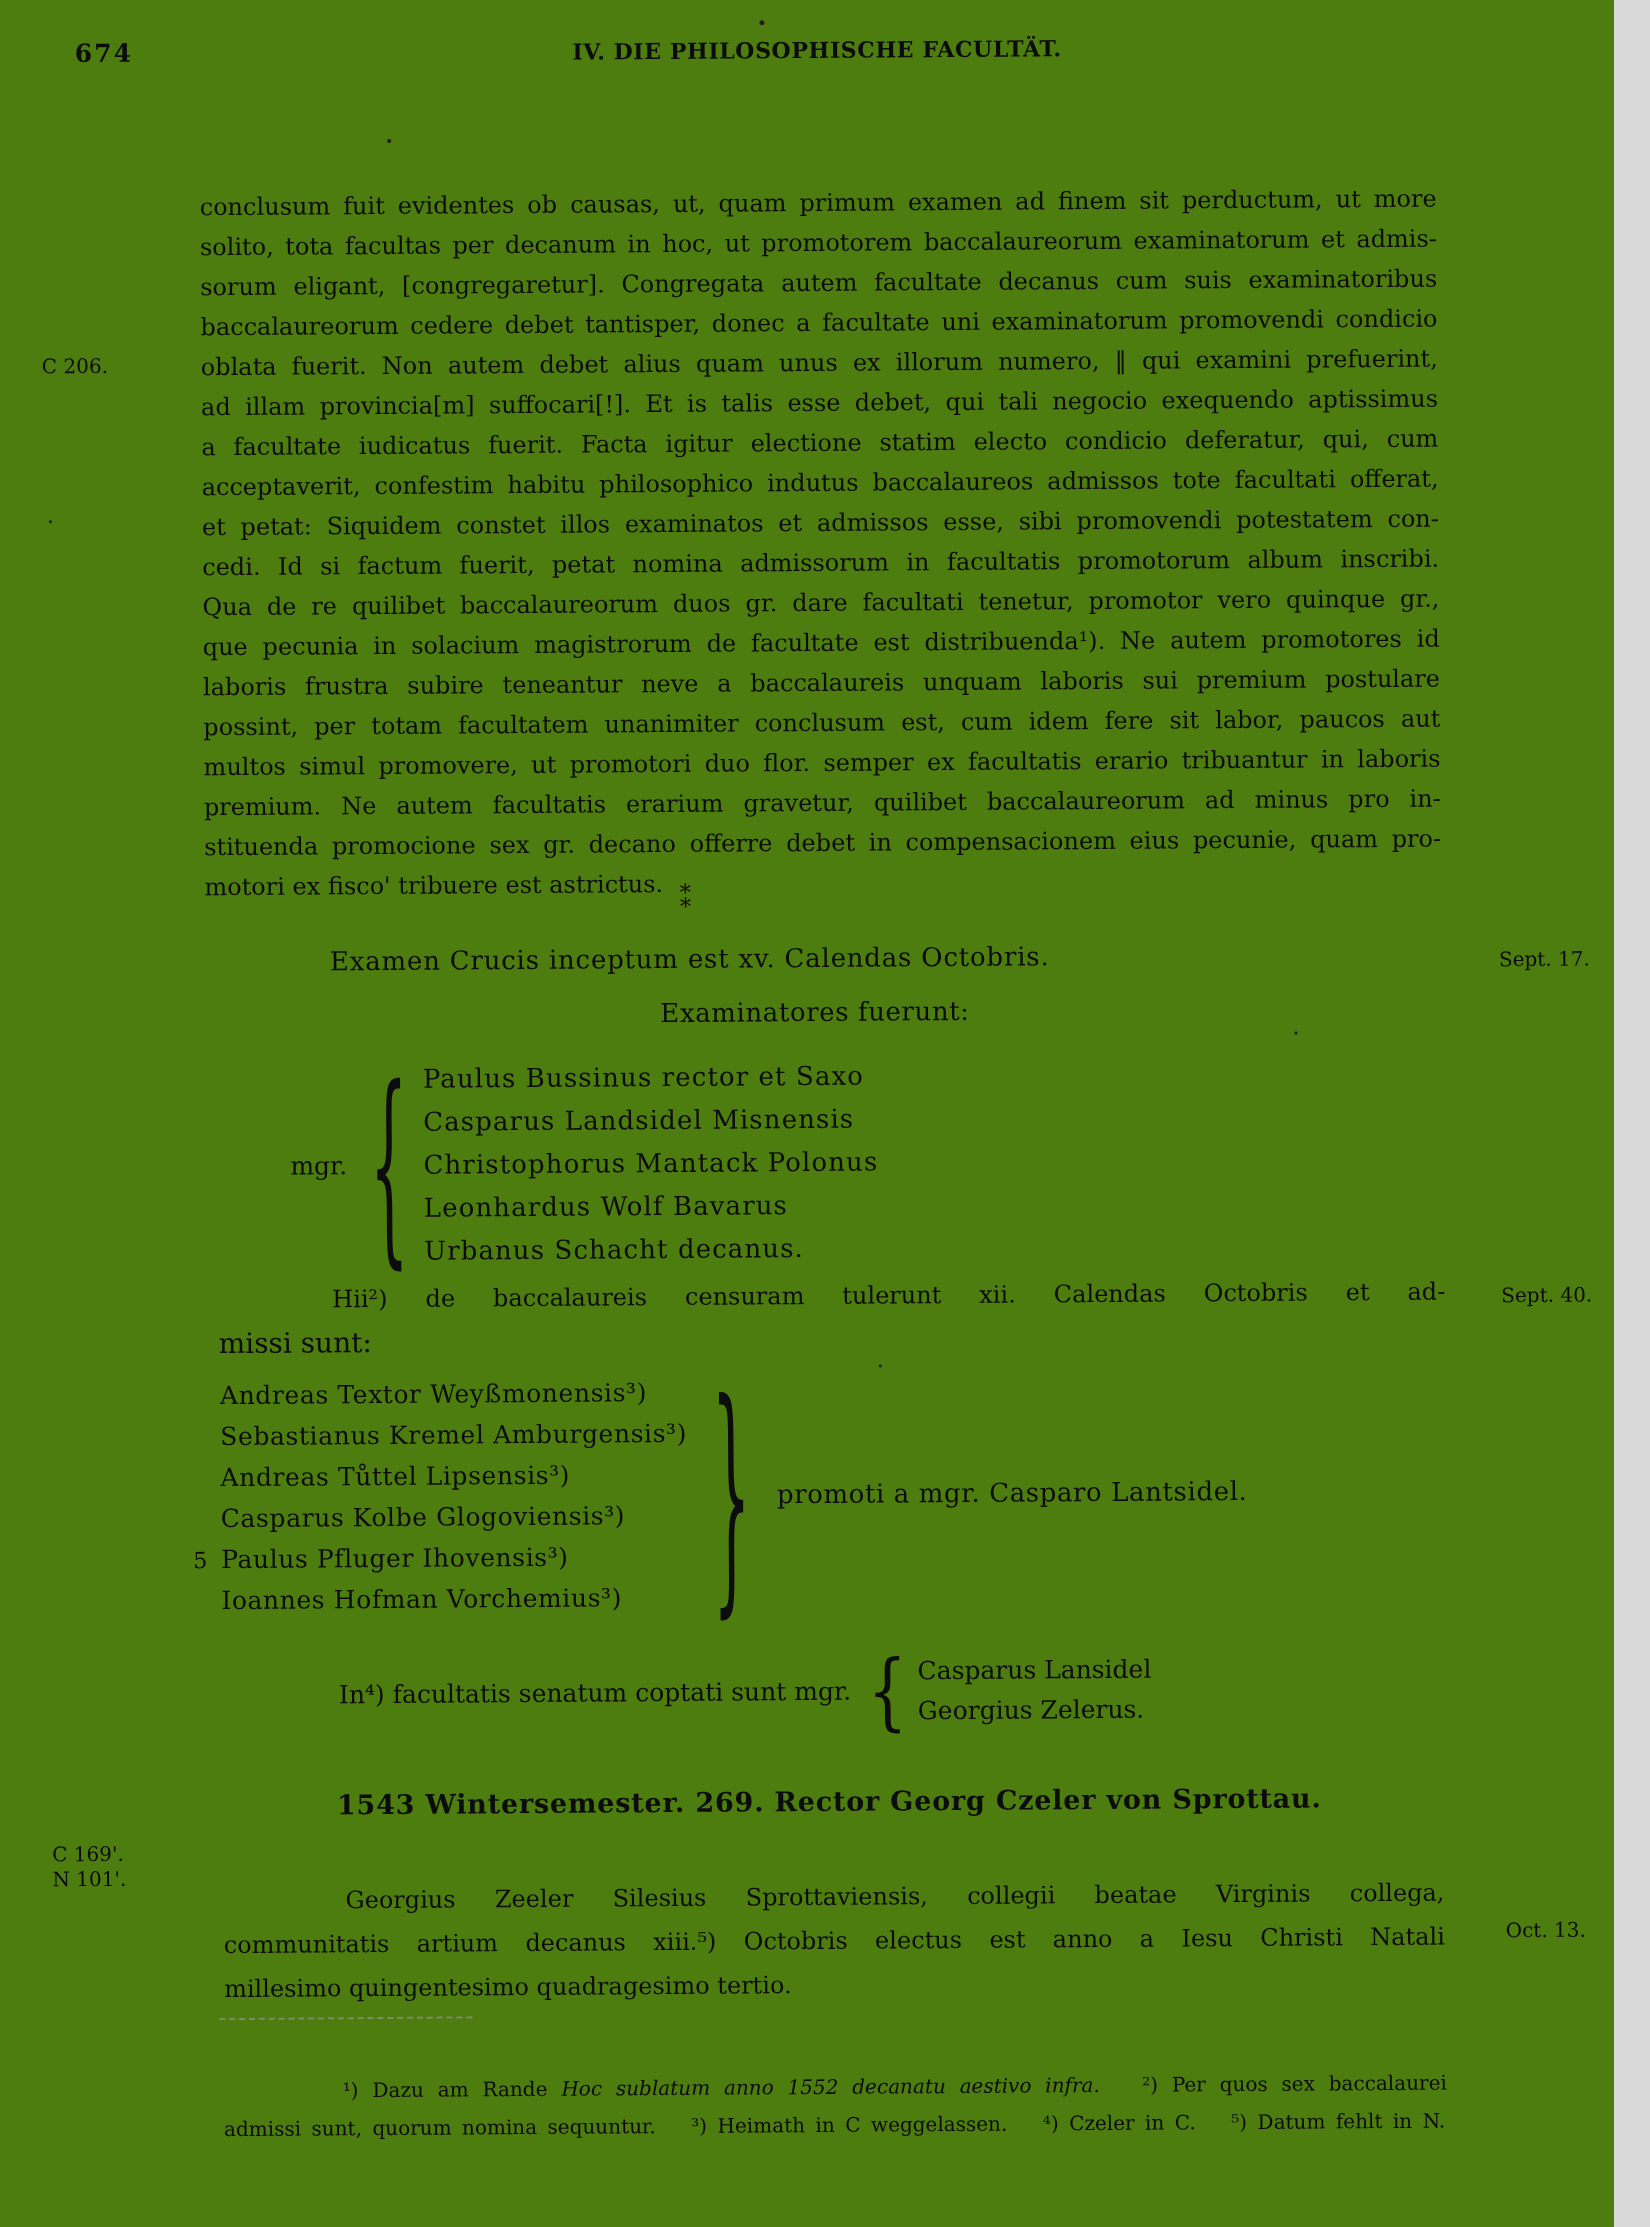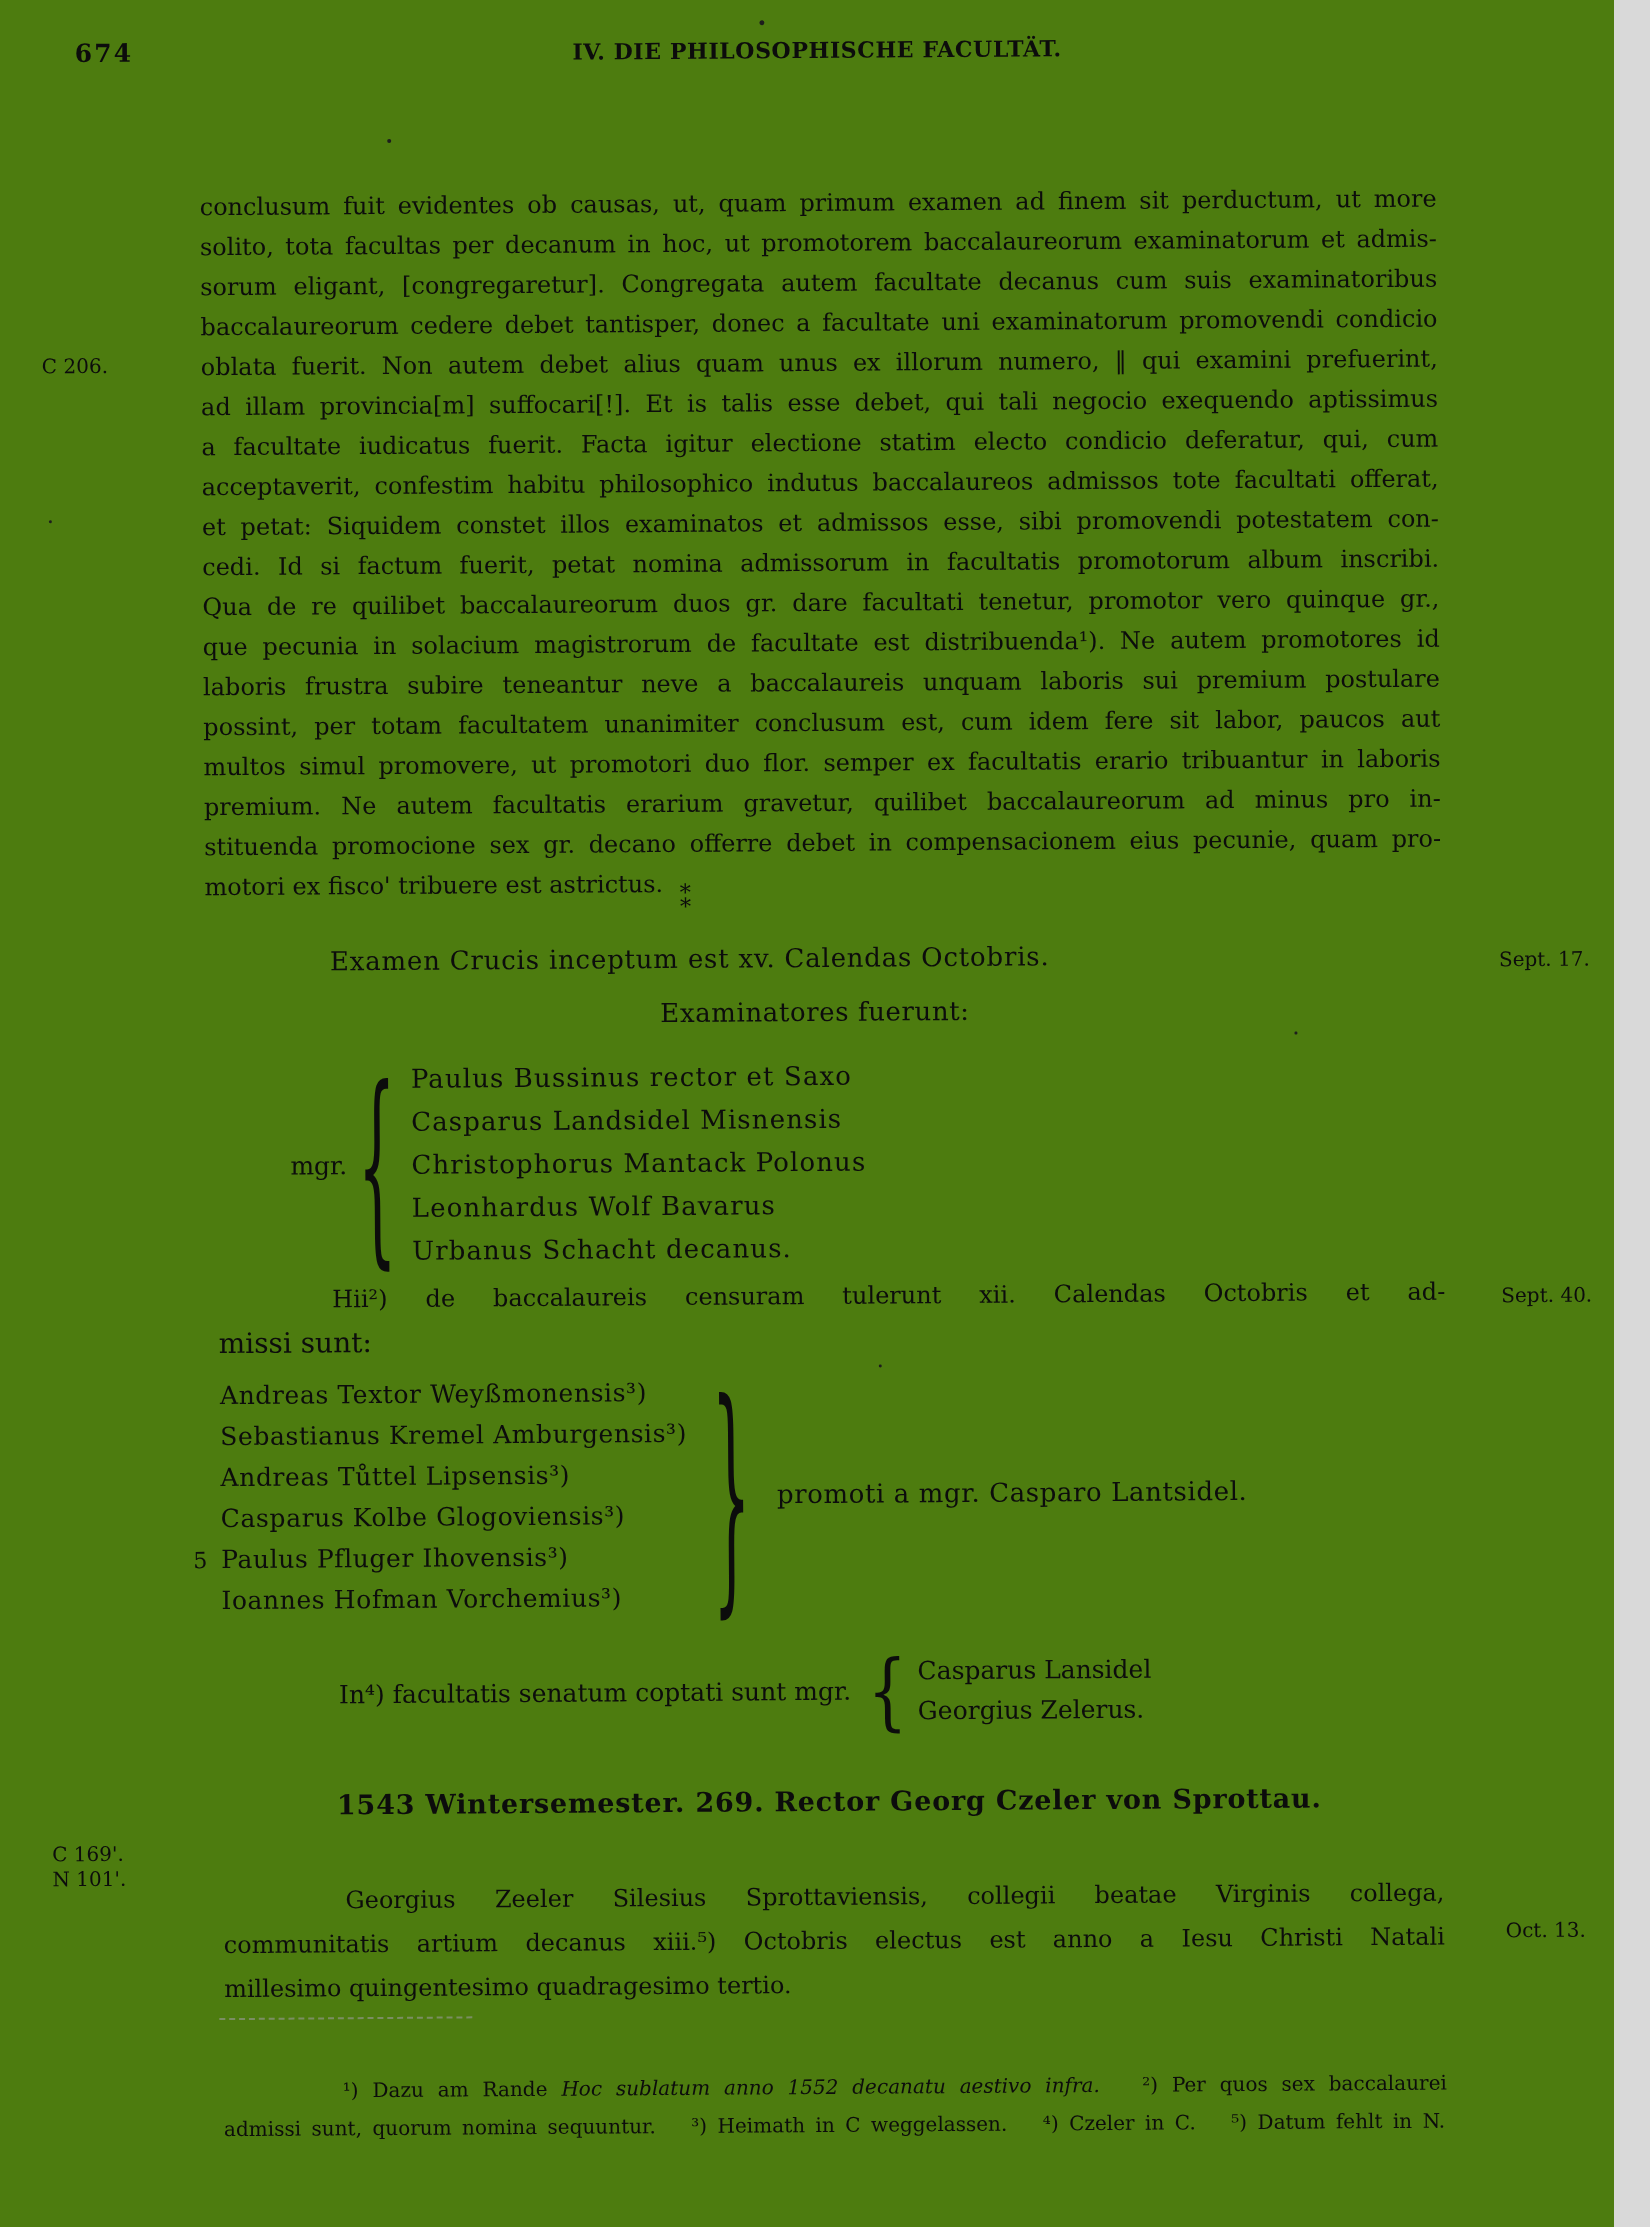--- a/index.html
+++ b/index.html
@@ -25,21 +25,21 @@
   .lline { font-size:24px; line-height:40px; height:40px; white-space:nowrap; }
 
   .ast { display:inline-flex; flex-direction:column; align-items:center;
          vertical-align:-7.8px; margin-left:9px; font-size:22.4px; }
   .ast span { display:block; line-height:14.6px; height:14.6px; }
 
   .examen { position:absolute; left:331px; top:943px; font-size:26px; letter-spacing:0.8px; white-space:nowrap; }
   .exhead { position:absolute; left:661px; top:997px; font-size:26px; letter-spacing:0.6px; white-space:nowrap; }
 
   .exgroup { position:absolute; left:290px; top:1055px; height:214px; display:flex; align-items:center; }
-  .mgr { font-size:25px; margin-right:3px;text-align:right; }
+  .mgr { font-size:25px; margin-right:15px;text-align:right; }
   .brace { font-weight:400; }
   .brace-ex  { font-size:84px; line-height:84px; transform:scaleY(2.5) scaleX(0.72); }
   .exnames div { font-size:26px; line-height:43px; letter-spacing:1.1px; white-space:nowrap; padding-left:7.8px; }
 
   .hii1 { position:absolute; left:331px; top:1282px; width:1113px; font-size:24px;
           text-align:justify; text-align-last:justify; }
   .hii2 { position:absolute; left:217px; top:1323px; font-size:28px; white-space:nowrap; }
 
   .baccgroup { position:absolute; left:218px; top:1371px; display:flex; align-items:center; }
   .baccnames div { font-size:25px; line-height:41px; letter-spacing:0.6px; white-space:nowrap; position:relative; }

